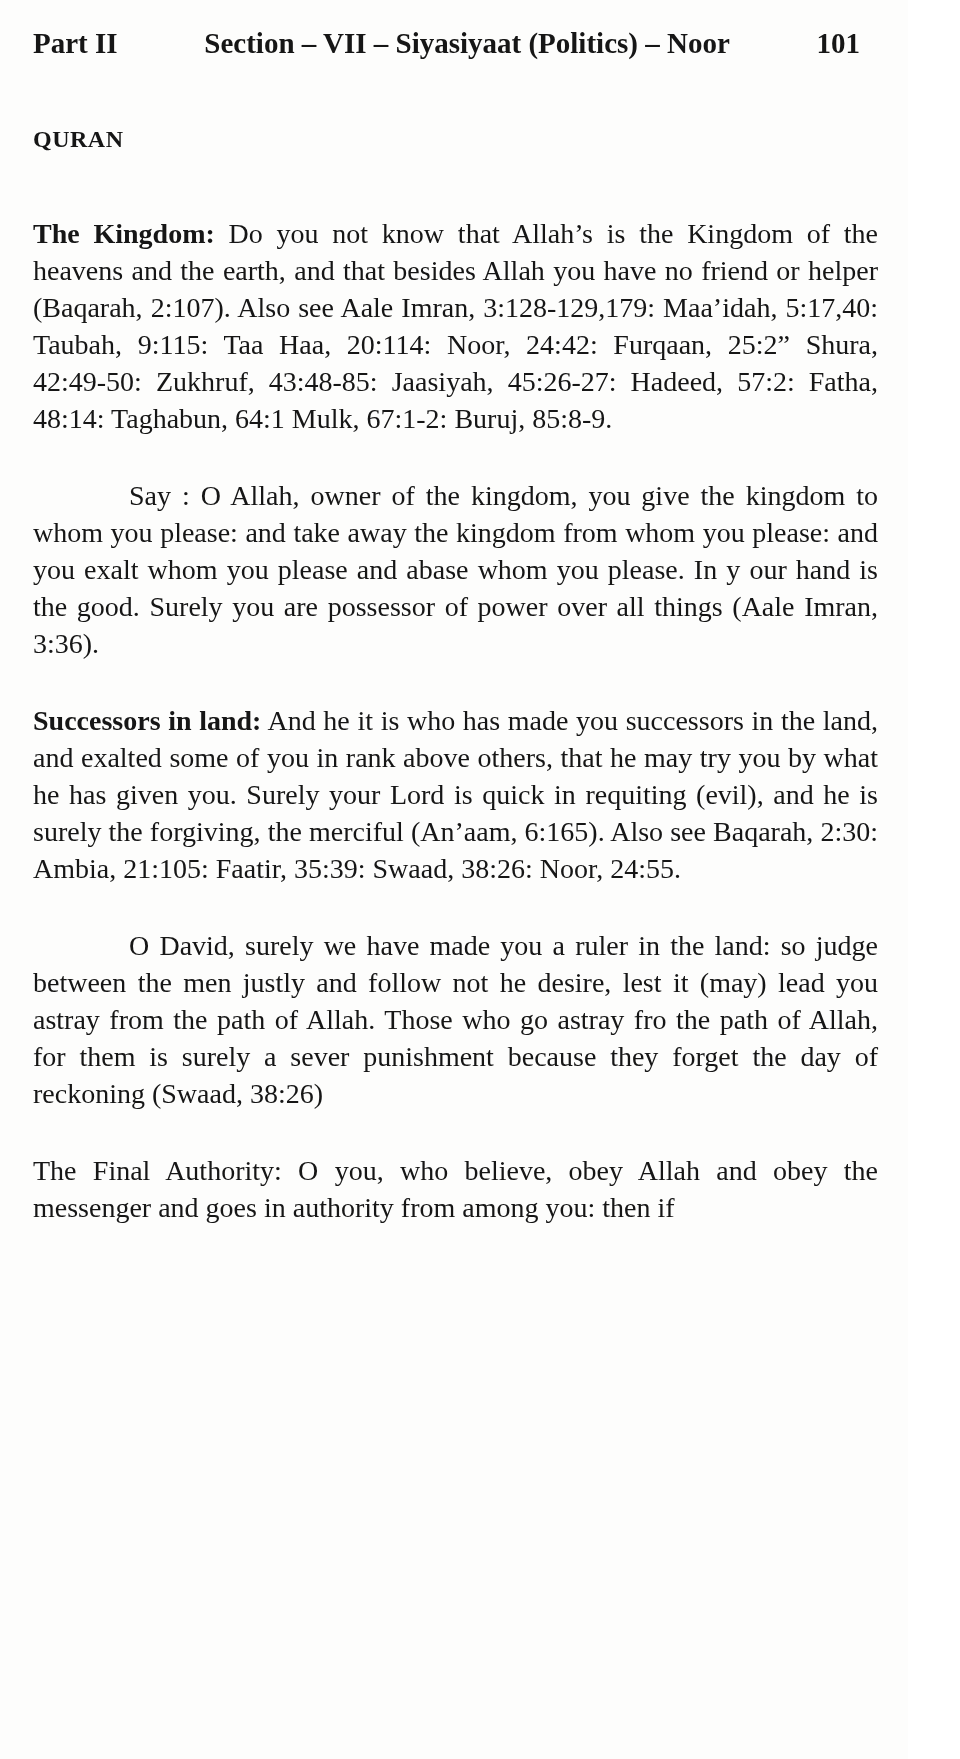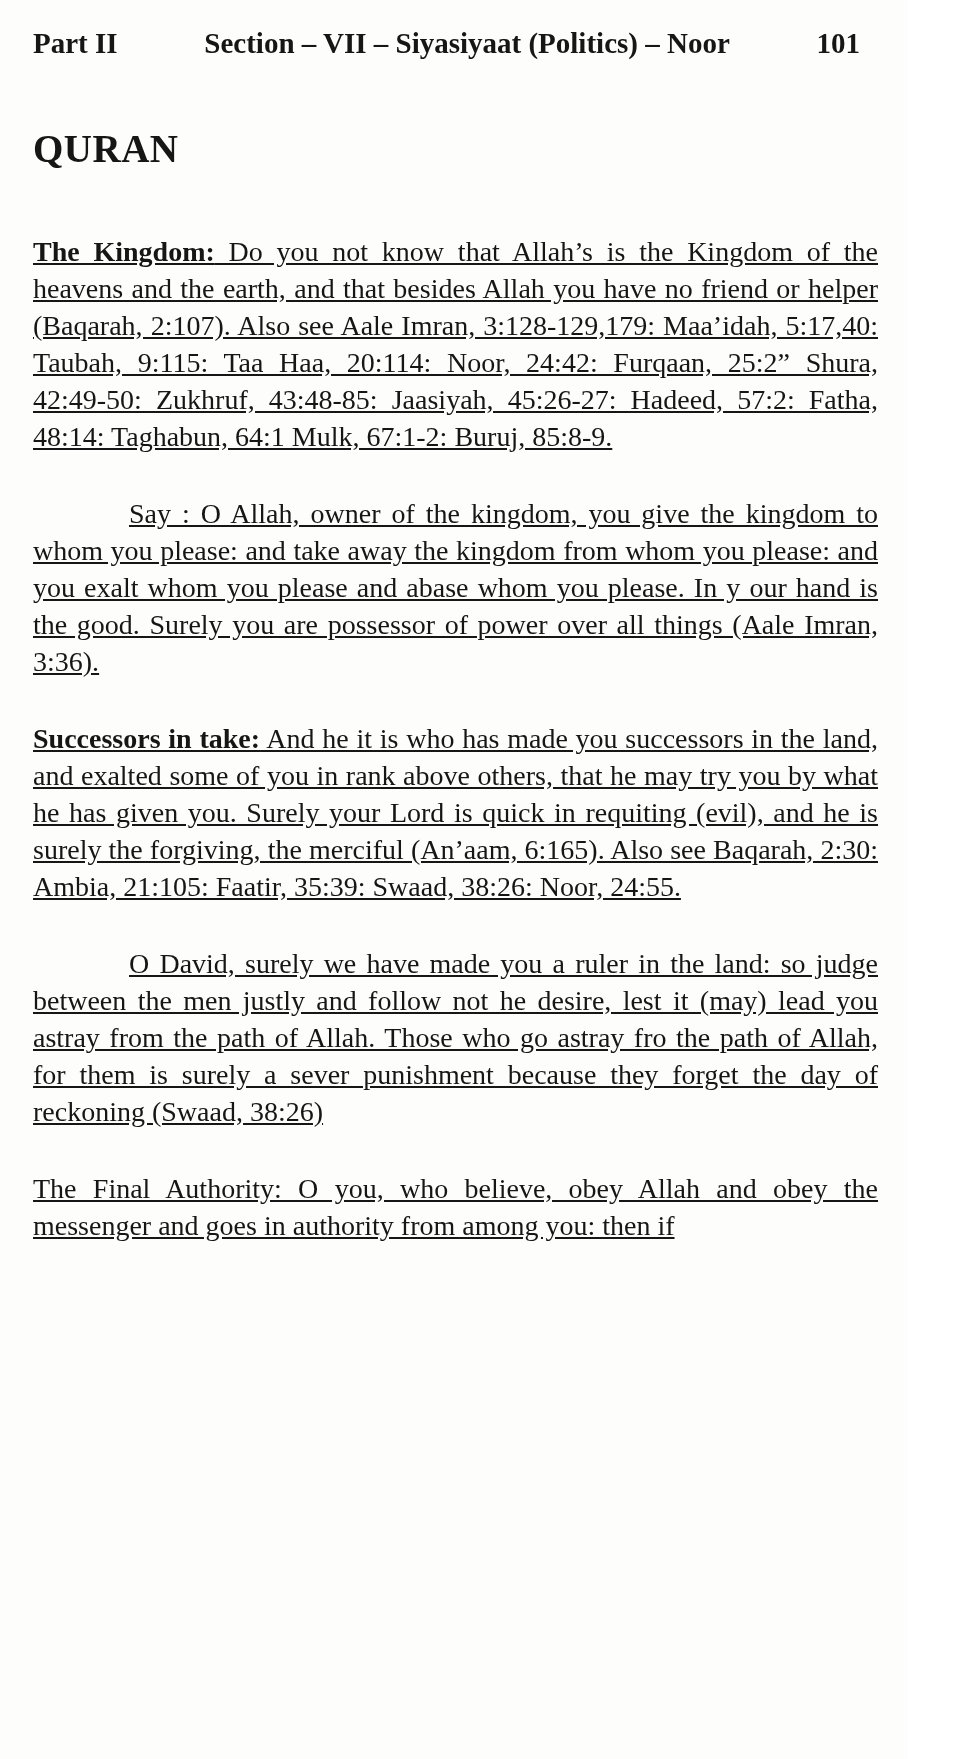--- a/index.html
+++ b/index.html
@@ -24,29 +24,28 @@
     font-weight: bold;
     font-size: 29px;
     line-height: 34px;
     white-space: nowrap;
   }
   .page-header .hdr-part   { flex: 0 0 auto; }
   .page-header .hdr-title  { flex: 1 1 auto; text-align: center; }
   .page-header .hdr-pageno { flex: 0 0 auto; padding-right: 18px; }
   .section-heading {
     margin: 66px 0 0 0;
-    font-size: 39px;
+    font-size: 24px;
     font-weight: bold;
     letter-spacing: 0.5px;
   }
   .content {
     margin-top: 62px;
     font-size: 28px;
     line-height: 37px;
-    text-decoration: underline;
   }
   .content p.para {
     margin: 0;
     text-align: justify;
   }
   .content p.para + p.para {
     margin-top: 40px;
   }
   .content p.para.indent {
     text-indent: 96px;
@@ -72,21 +71,21 @@
 
     <p class="para">
       <span class="lead">The Kingdom:</span><span> Do you not know that Allah’s is the Kingdom of the heavens and the earth, and that besides Allah you have no friend or helper (Baqarah, 2:107). Also see Aale Imran, 3:128-129,179: Maa’idah, 5:17,40: Taubah, 9:115: Taa Haa, 20:114: Noor, 24:42: Furqaan, 25:2” Shura, 42:49-50: Zukhruf, 43:48-85: Jaasiyah, 45:26-27: Hadeed, 57:2: Fatha, 48:14: Taghabun, 64:1 Mulk, 67:1-2: Buruj, 85:8-9.</span>
     </p>
 
     <p class="para indent">
       <span>Say : O Allah, owner of the kingdom, you give the kingdom to whom you please: and take away the kingdom from whom you please:  and you exalt whom you please and abase whom you please. In y our hand is the good. Surely you are possessor of power over all things (Aale Imran, 3:36).</span>
     </p>
 
     <p class="para">
-      <span class="lead">Successors in take:</span><span> And he it is who has made you successors in the land, and exalted some of you in rank above others, that he may try you by what he has given you. Surely your Lord is quick in requiting (evil), and he is surely the forgiving, the merciful (An’aam, 6:165). Also see Baqarah, 2:30: Ambia, 21:105: Faatir, 35:39: Swaad, 38:26: Noor, 24:55.</span>
+      <span class="lead">Successors in land:</span><span> And he it is who has made you successors in the land, and exalted some of you in rank above others, that he may try you by what he has given you. Surely your Lord is quick in requiting (evil), and he is surely the forgiving, the merciful (An’aam, 6:165). Also see Baqarah, 2:30: Ambia, 21:105: Faatir, 35:39: Swaad, 38:26: Noor, 24:55.</span>
     </p>
 
     <p class="para indent">
       <span>O David, surely we have made you a ruler in the land: so judge between the men justly and follow not he desire, lest it (may) lead you astray from the path of Allah. Those who go astray fro the path of Allah, for them is surely a sever punishment because they forget the day of reckoning (Swaad, 38:26)</span>
     </p>
 
 
     <p class="para">
       <span>The Final Authority: O you, who believe, obey Allah and obey the messenger and goes in authority from among you: then if</span>
     </p>

